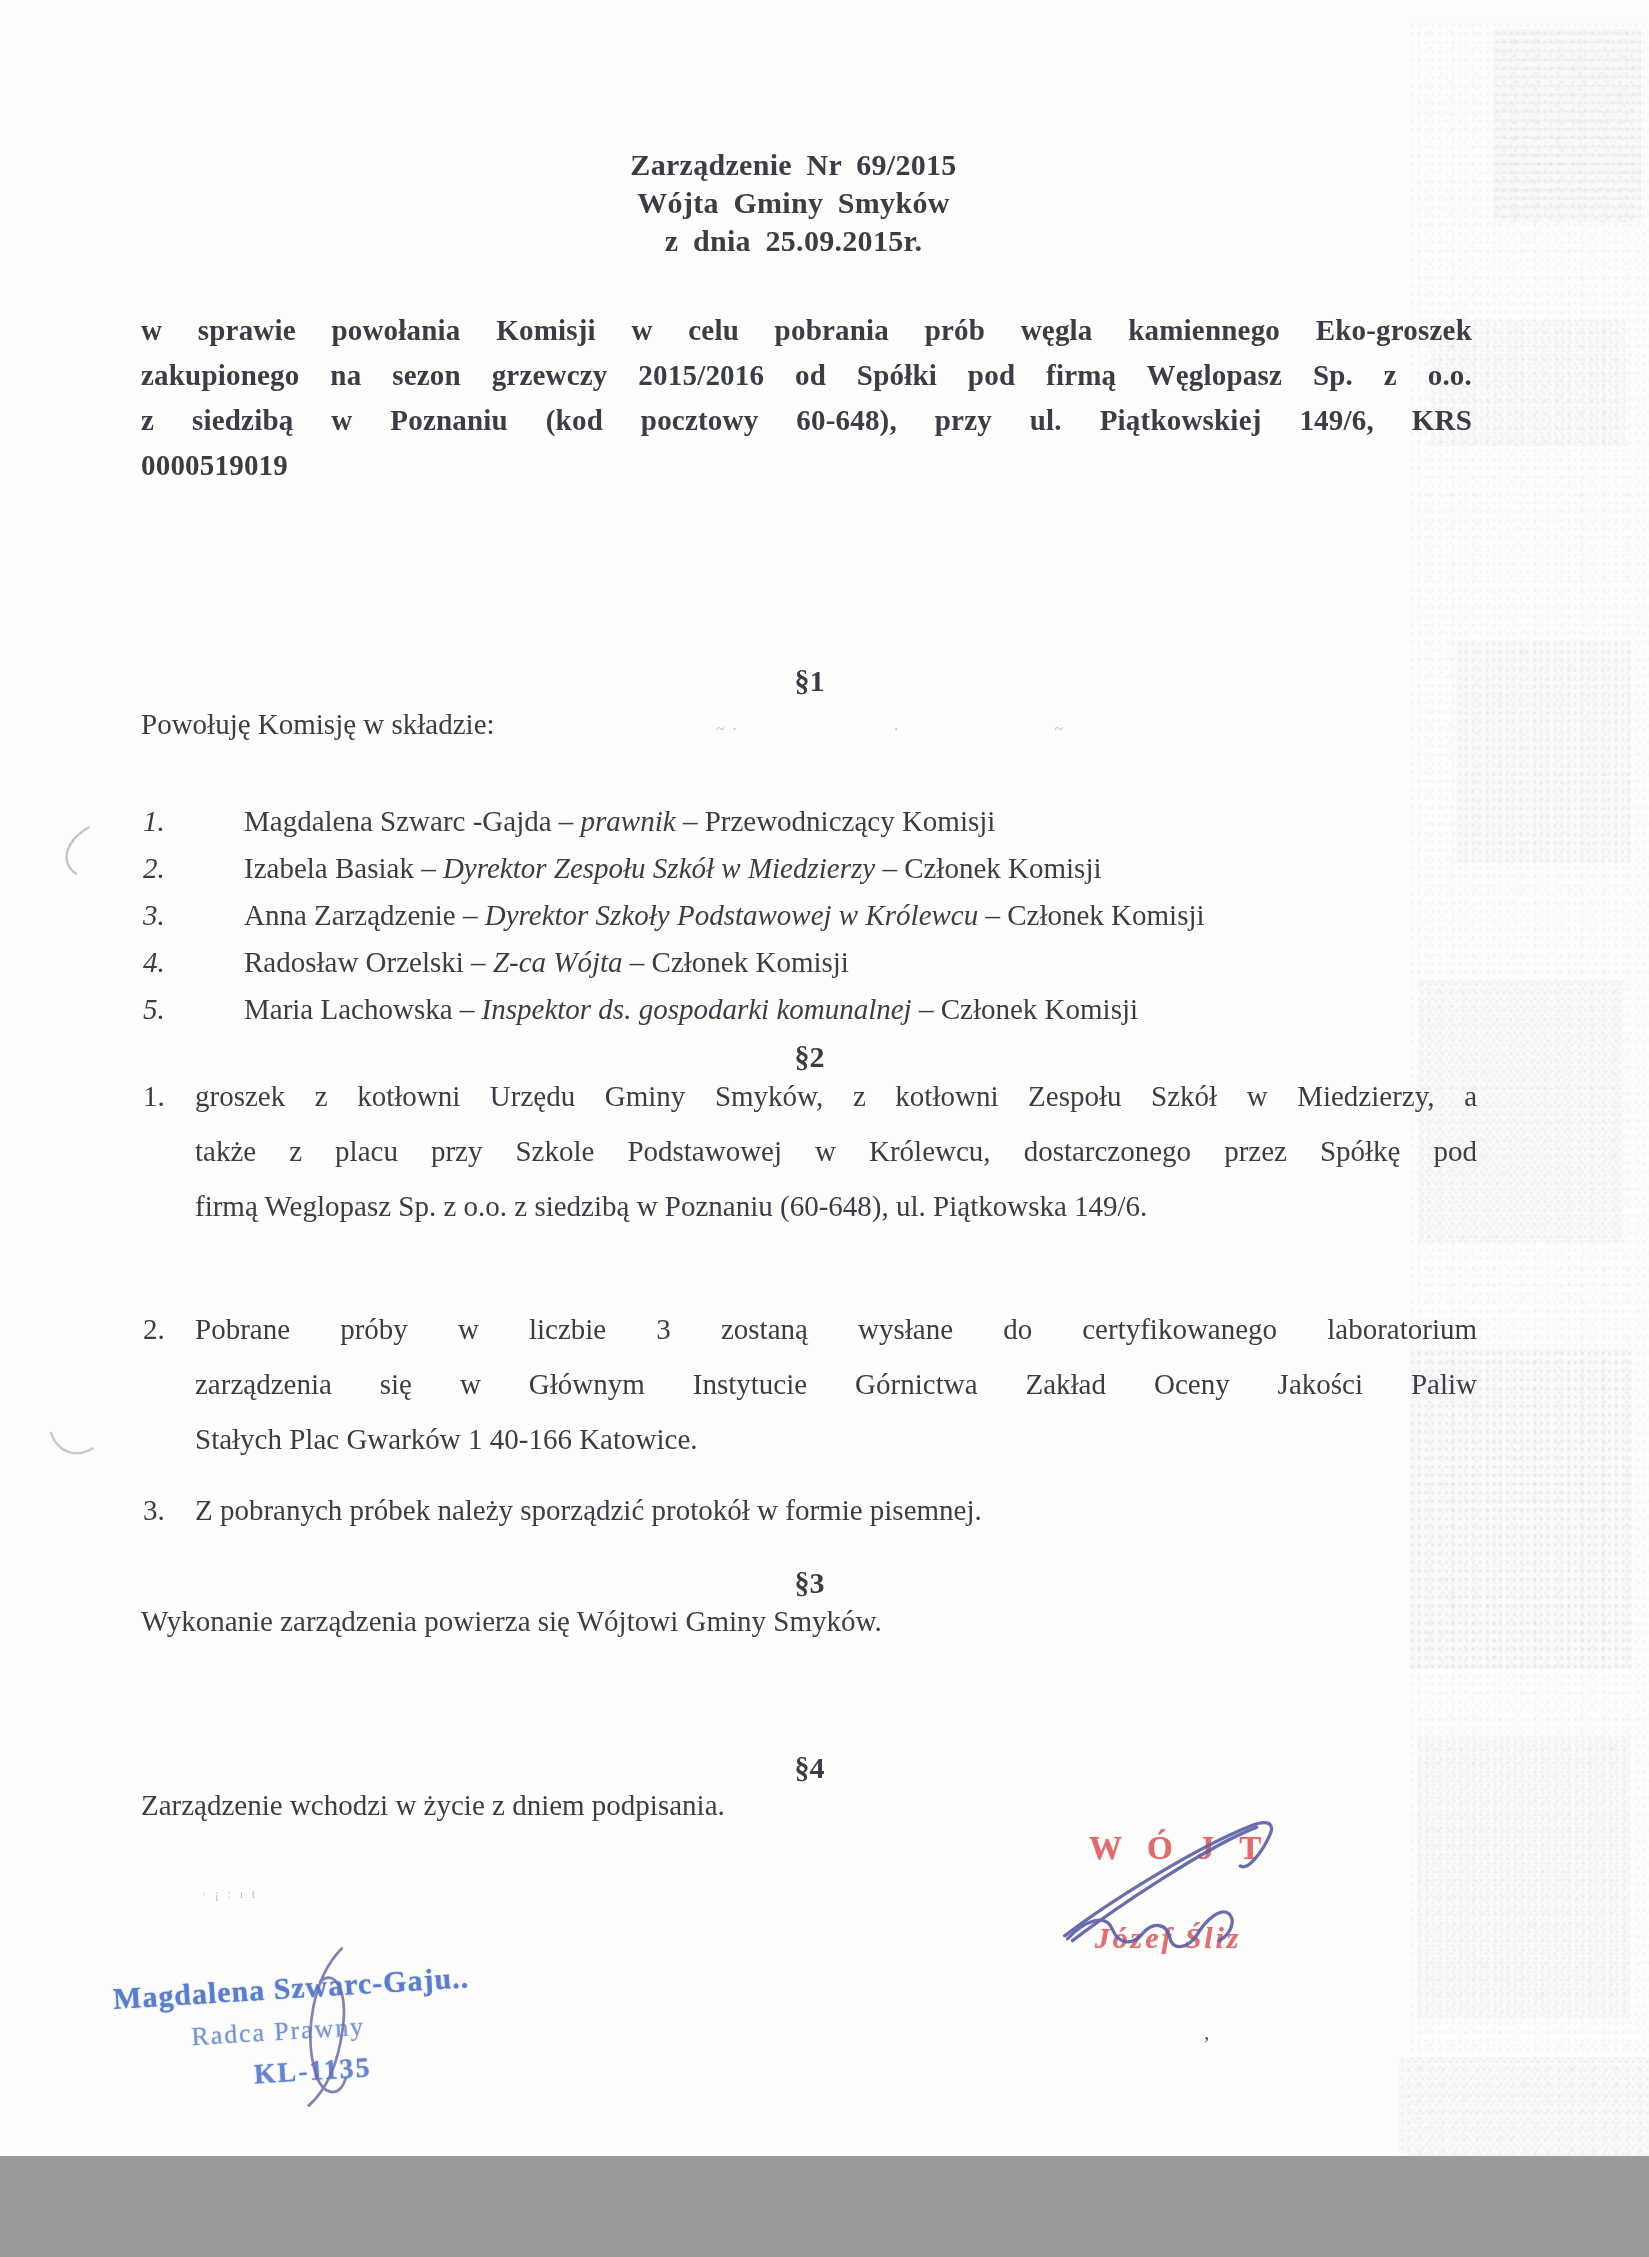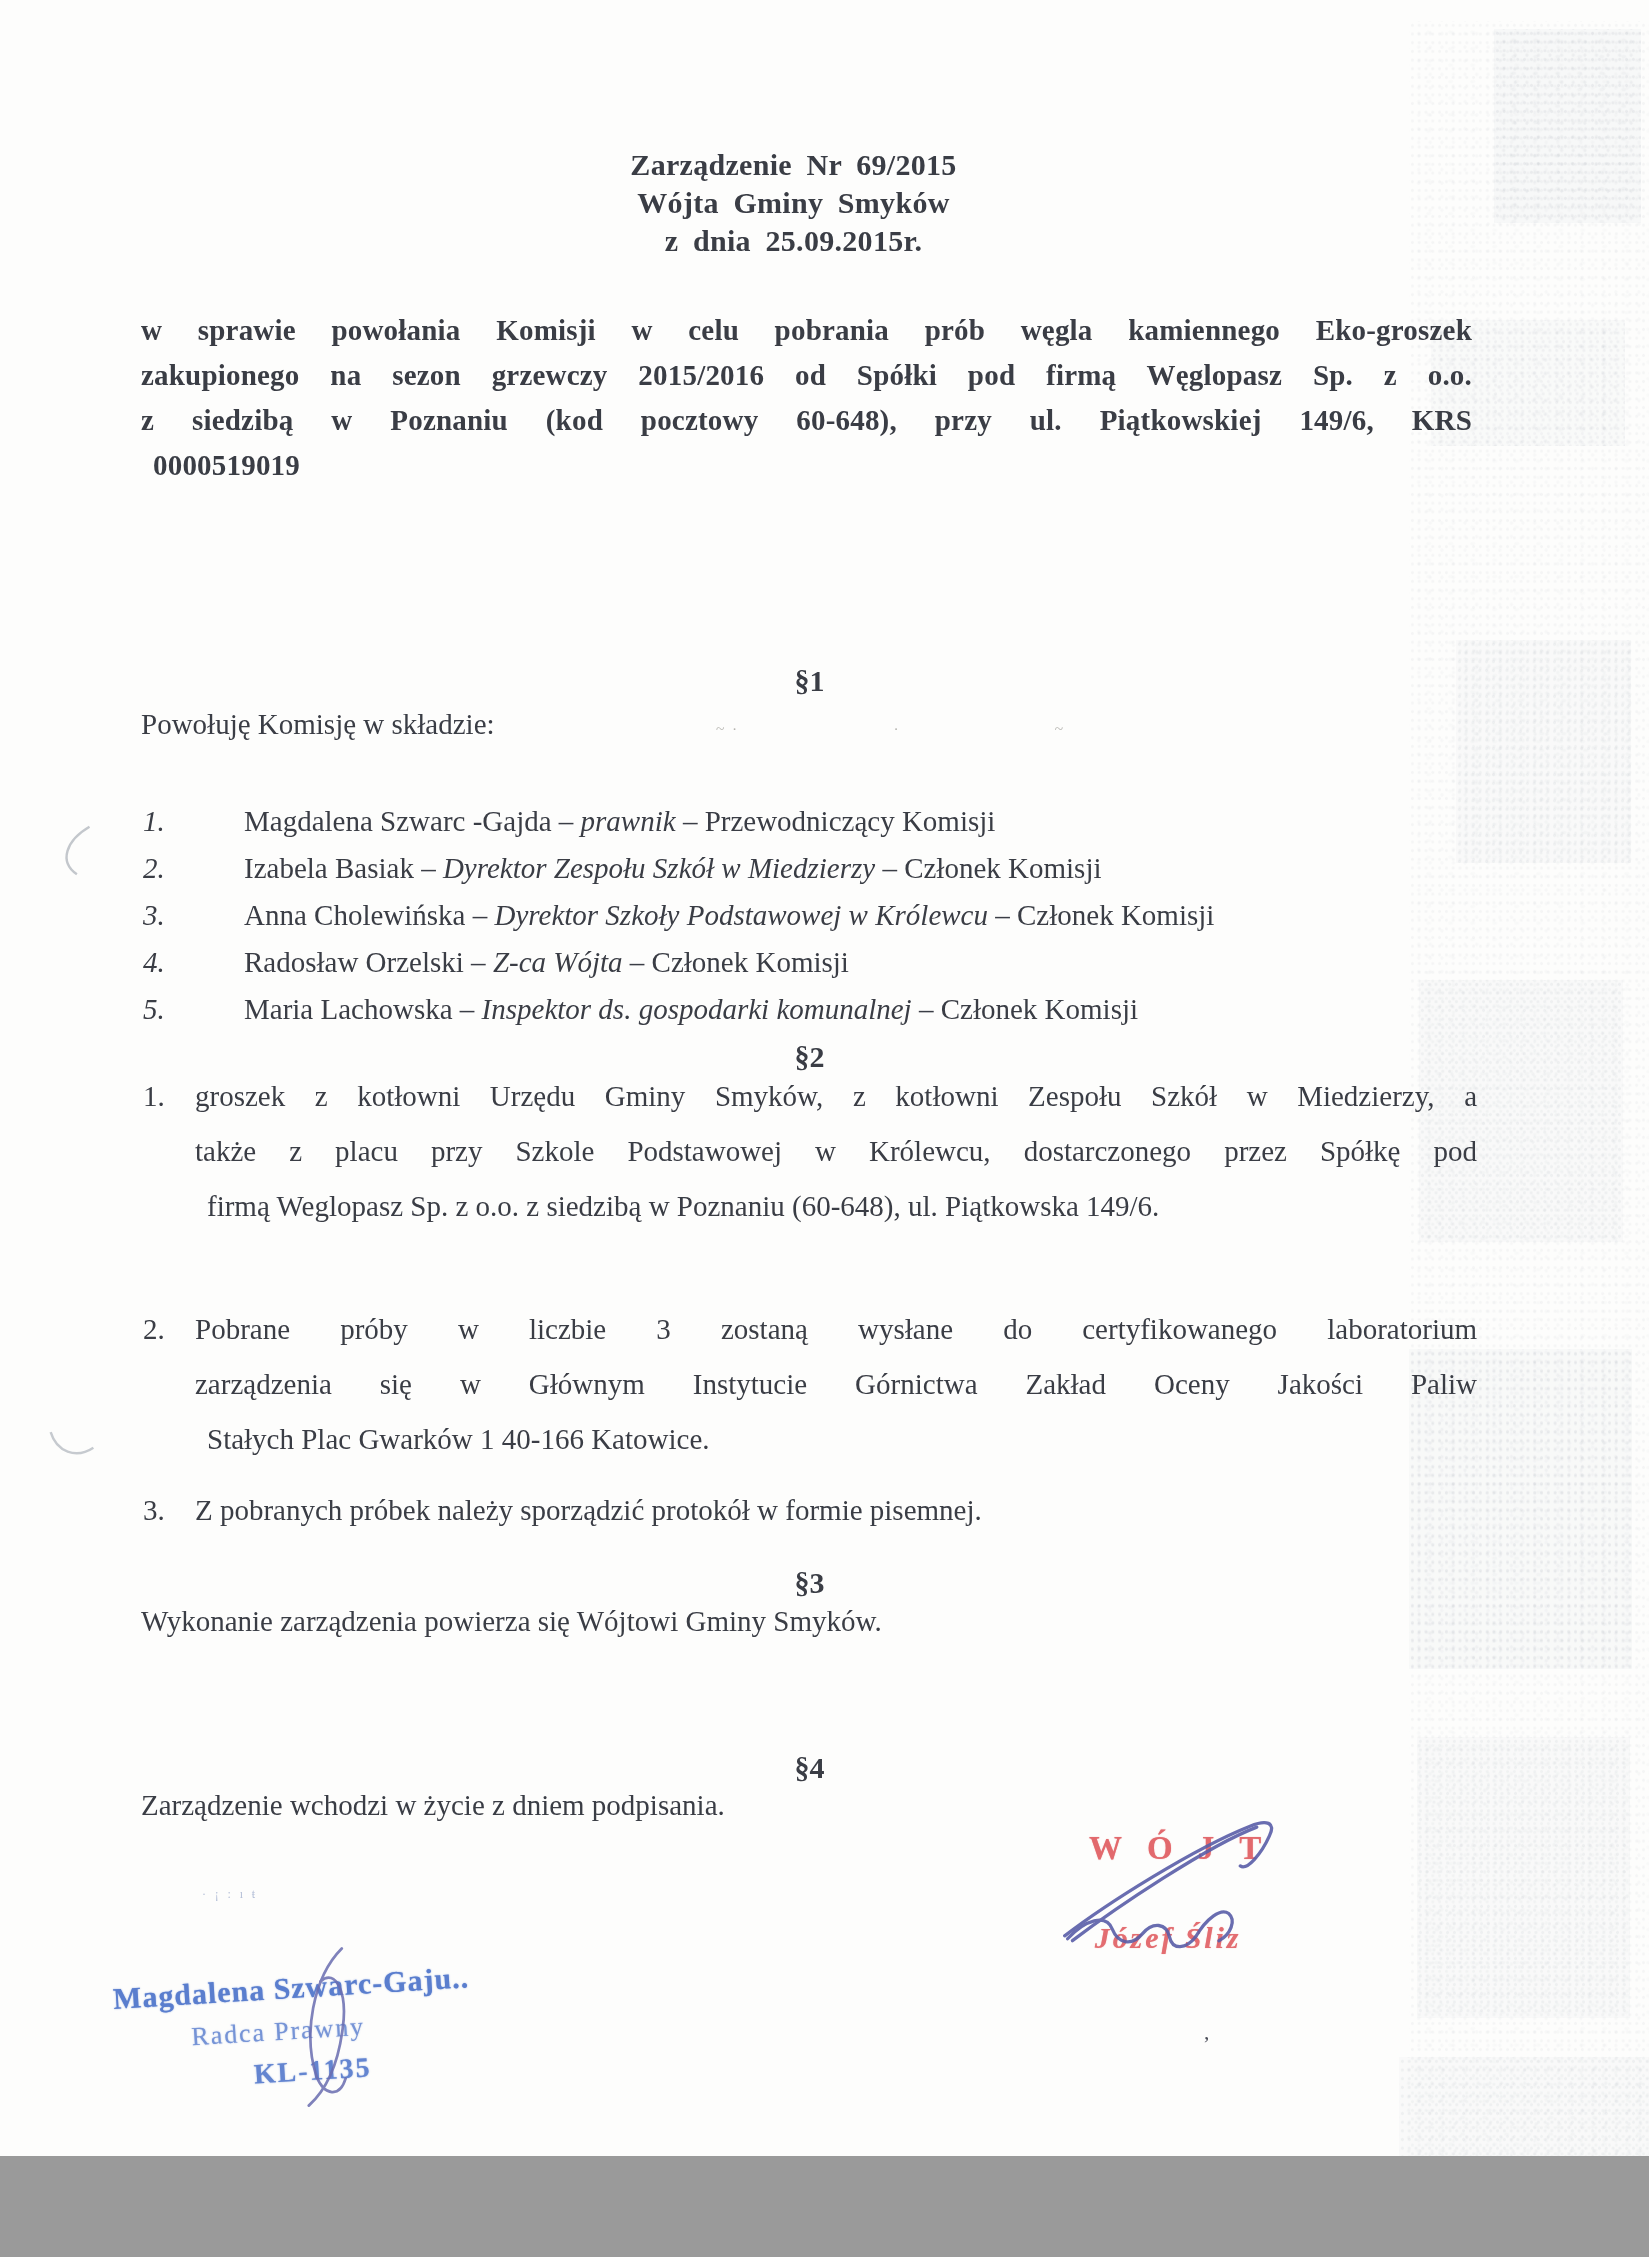--- a/index.html
+++ b/index.html
@@ -25,21 +25,21 @@
   .noise-patch{opacity:.8;background-color:rgba(196,203,213,.14);}
   
   .abs{position:absolute;}
   .title-block{
     top:146px;left:0;width:1587px;text-align:center;
     font-weight:700;font-size:30px;line-height:38px;word-spacing:6.8px;
     letter-spacing:0.3px;
   }
   .para{left:141px;width:1331px;font-size:29px;}
   .jline{text-align:justify;text-align-last:justify;}
-  .jline.last{text-align:right;text-align-last:left;margin-left:12px;}
+  .jline.last{text-align:right;text-align-last:left;}
   .subject{top:308px;font-weight:700;line-height:45px;letter-spacing:0.2px;}
   .basis{top:512px;line-height:44px;}
   .sec-head{left:0;width:1619px;text-align:center;font-weight:700;font-size:30px;}
   .plain-line{left:141px;font-size:29px;white-space:nowrap;}
   .members{left:143px;top:798px;font-size:29px;line-height:47px;}
   .member{position:relative;padding-left:101px;white-space:nowrap;}
   .mnum{position:absolute;left:0;font-style:italic;}
   .mrole{font-style:italic;}
   .task{left:143px;width:1334px;padding-left:52px;font-size:29px;box-sizing:border-box;}
   .tnum{position:absolute;left:0;top:0;line-height:55px;}
@@ -95,21 +95,21 @@
   </div>
 
   <div class="abs members">
     <div class="member">
       <span class="mnum">1.</span><span>Magdalena Szwarc -Gajda  – </span><span class="mrole">prawnik</span><span> – Przewodniczący Komisji</span>
     </div>
     <div class="member">
       <span class="mnum">2.</span><span>Izabela Basiak – </span><span class="mrole">Dyrektor Zespołu Szkół w Miedzierzy</span><span> – Członek Komisji</span>
     </div>
     <div class="member">
-      <span class="mnum">3.</span><span>Anna Cholewińska – </span><span class="mrole">Dyrektor Szkoły Podstawowej w Królewcu</span><span> – Członek Komisji</span>
+      <span class="mnum">3.</span><span>Anna Zarządzenie – </span><span class="mrole">Dyrektor Szkoły Podstawowej w Królewcu</span><span> – Członek Komisji</span>
     </div>
     <div class="member">
       <span class="mnum">4.</span><span>Radosław Orzelski – </span><span class="mrole">Z-ca Wójta</span><span> – Członek Komisji</span>
     </div>
     <div class="member">
       <span class="mnum">5.</span><span>Maria Lachowska – </span><span class="mrole">Inspektor ds. gospodarki komunalnej</span><span> – Członek Komisji</span>
     </div>
   </div>
 
   <div class="abs sec-head" style="top:1040px;">§2</div>

